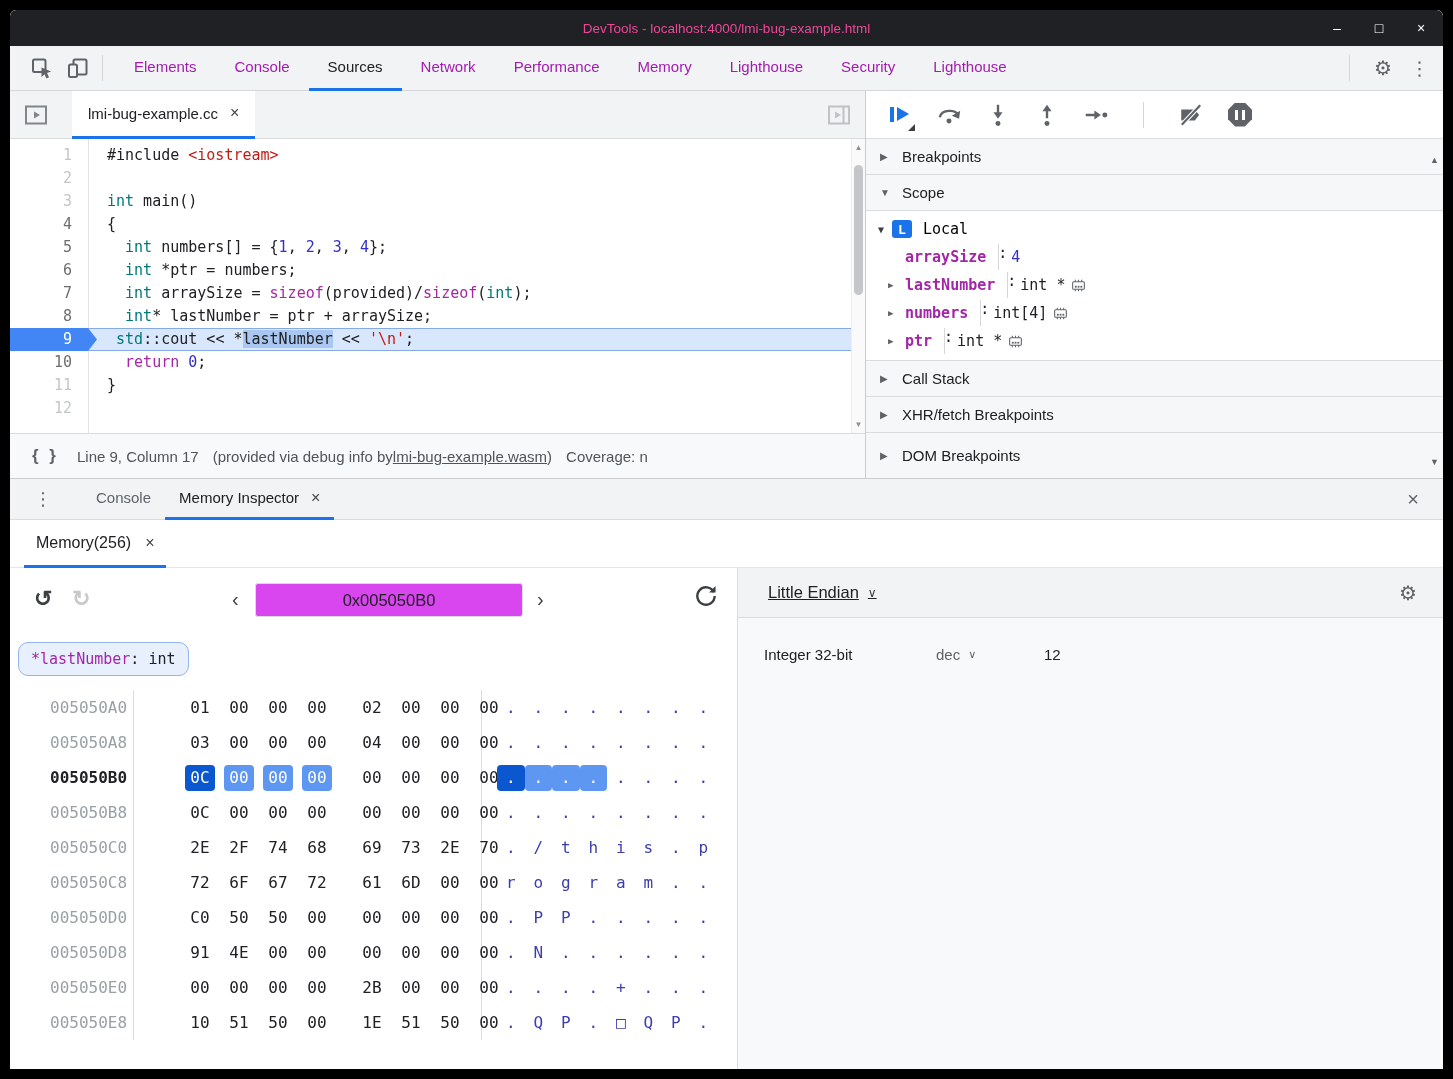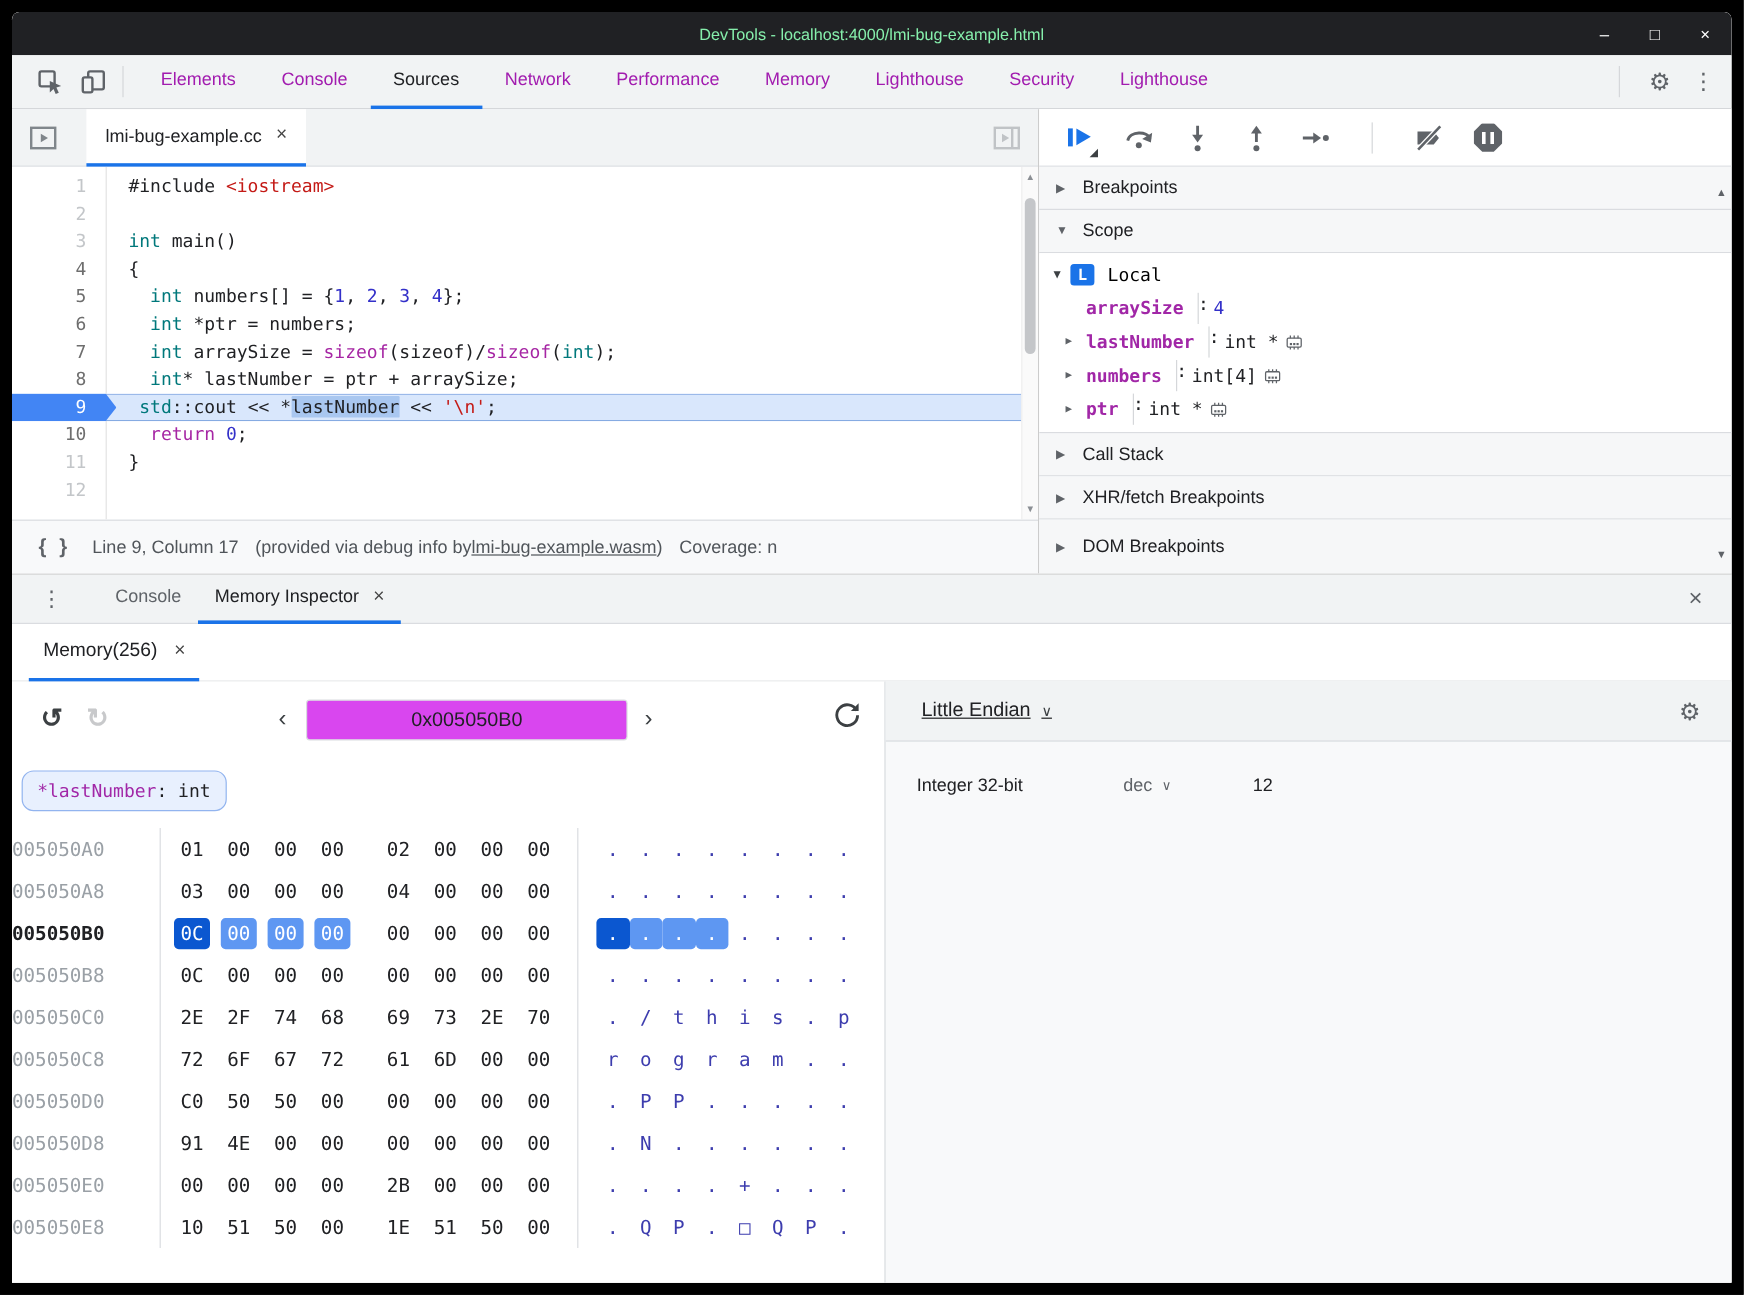--- a/index.html
+++ b/index.html
@@ -11,21 +11,21 @@
     --kw:#00787b; --mag:#a626a4; --num:#3330c9; --str:#c41a16;
     --line-hl:#d9e7fc; --line-hl-b:#86abe2; --tok-sel:#a9c7f0;
     --hl-dark:#0b57d0; --hl-light:#5e97f2; --ascii:#3d3dae;
   }
   .win{position:absolute;left:10px;top:10px;width:1433px;height:1059px;background:#fff;
     border-radius:6px 6px 0 0;overflow:hidden;}
 
   
   .titlebar{position:absolute;left:0;top:0;right:0;height:36px;background:#202124;
     border-radius:6px 6px 0 0;display:flex;align-items:center;justify-content:center;}
-  .title-text{color:#86efac;font-size:13.5px;}
+  .title-text{color:#ec4899;font-size:13.5px;}
   .win-controls{position:absolute;right:14px;top:0;height:36px;display:flex;align-items:center;gap:26px;}
   .win-controls span{color:#fff;font-size:14px;width:16px;text-align:center;cursor:default;}
 
   
   .toolbar{position:absolute;left:0;top:36px;right:0;height:45px;background:var(--hdr-bg);
     border-bottom:1px solid #d5d7da;display:flex;align-items:center;}
   .tb-icon{width:24px;height:24px;display:flex;align-items:center;justify-content:center;}
   .inspect-btn{margin-left:20px;} .device-btn{margin-left:12px;}
   .vsep{width:1px;height:26px;background:#d5d7da;margin:0 12px;}
   #main-tabs{display:flex;height:45px;align-items:stretch;}
@@ -137,21 +137,21 @@
   .refresh{position:absolute;left:683px;top:15px;}
   .chip{position:absolute;left:8px;top:74px;height:34px;display:flex;align-items:center;padding:0 12px;
     background:#e8f0fe;border:1px solid #92b4ef;border-radius:10px;
     font-family:"DejaVu Sans Mono",monospace;font-size:15px;}
   .chip .cname{color:#a127a7;} .chip .ctype{color:var(--txt);white-space:pre;}
   .mem-grid{position:absolute;left:0;top:122px;right:0;height:350px;}
   .gdiv{position:absolute;top:0;bottom:0;width:1px;background:var(--border);}
   .gdiv.d1{left:123px;} .gdiv.d2{left:471px;}
   .mrow{height:35px;display:flex;align-items:center;position:relative;
     font-family:"DejaVu Sans Mono",monospace;font-size:16px;}
-  .maddr{width:123px;color:var(--lgray);flex:none;}
+  .maddr{width:123px;color:var(--lgray);flex:none;margin-left:40px;}
   .maddr.sel{color:var(--txt);font-weight:bold;}
   .mbytes{display:flex;padding-left:12px;}
   .mbyte{width:30px;height:26px;line-height:26px;text-align:center;margin-right:9px;color:var(--txt);border-radius:4px;}
   .mbyte.grp{margin-left:16px;}
   .mascii{position:absolute;left:471px;top:0;bottom:0;display:flex;align-items:center;padding-left:16px;}
   .achar{width:27.5px;height:26px;line-height:26px;text-align:center;color:var(--ascii);border-radius:4px;}
   .hl2{background:var(--hl-dark);color:#fff !important;}
   .hl1{background:var(--hl-light);color:#fff !important;}
 
   .mem-right{position:absolute;left:727px;top:0;right:0;bottom:0;background:#f8f9fa;border-left:1px solid var(--border);}
@@ -257,21 +257,21 @@
             <div class="cl">
               <span class="ln">5</span>
               <span class="lc"><span class="tok-d">  </span><span class="tok-kw">int</span><span class="tok-d"> numbers[] = {</span><span class="tok-num">1</span><span class="tok-d">, </span><span class="tok-num">2</span><span class="tok-d">, </span><span class="tok-num">3</span><span class="tok-d">, </span><span class="tok-num">4</span><span class="tok-d">};</span></span>
             </div>
             <div class="cl">
               <span class="ln">6</span>
               <span class="lc"><span class="tok-d">  </span><span class="tok-kw">int</span><span class="tok-d"> *ptr = numbers;</span></span>
             </div>
             <div class="cl">
               <span class="ln">7</span>
-              <span class="lc"><span class="tok-d">  </span><span class="tok-kw">int</span><span class="tok-d"> arraySize = </span><span class="tok-mag">sizeof</span><span class="tok-d">(sizeof)/</span><span class="tok-mag">sizeof</span><span class="tok-d">(</span><span class="tok-kw">int</span><span class="tok-d">);</span></span>
+              <span class="lc"><span class="tok-d">  </span><span class="tok-kw">int</span><span class="tok-d"> arraySize = </span><span class="tok-mag">sizeof</span><span class="tok-d">(provided)/</span><span class="tok-mag">sizeof</span><span class="tok-d">(</span><span class="tok-kw">int</span><span class="tok-d">);</span></span>
             </div>
             <div class="cl">
               <span class="ln">8</span>
               <span class="lc"><span class="tok-d">  </span><span class="tok-kw">int</span><span class="tok-d">* lastNumber = ptr + arraySize;</span></span>
             </div>
             <div class="cl paused">
               <span class="ln">9</span>
               <span class="lc"><span class="tok-d">  </span><span class="tok-kw">std</span><span class="tok-d">::cout &lt;&lt; *</span><span class="tok-sel">lastNumber</span><span class="tok-d"> &lt;&lt; </span><span class="tok-str">'\n'</span><span class="tok-d">;</span></span>
             </div>
             <div class="cl">

